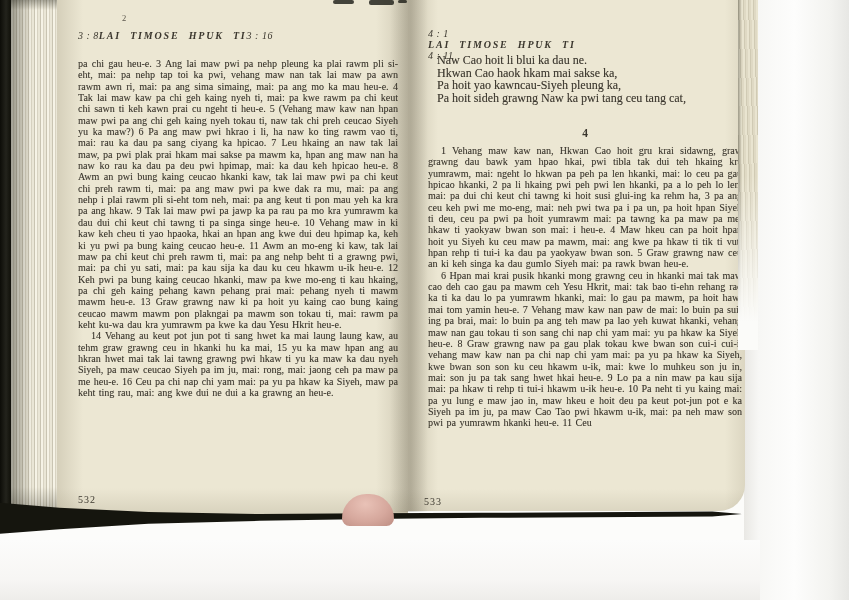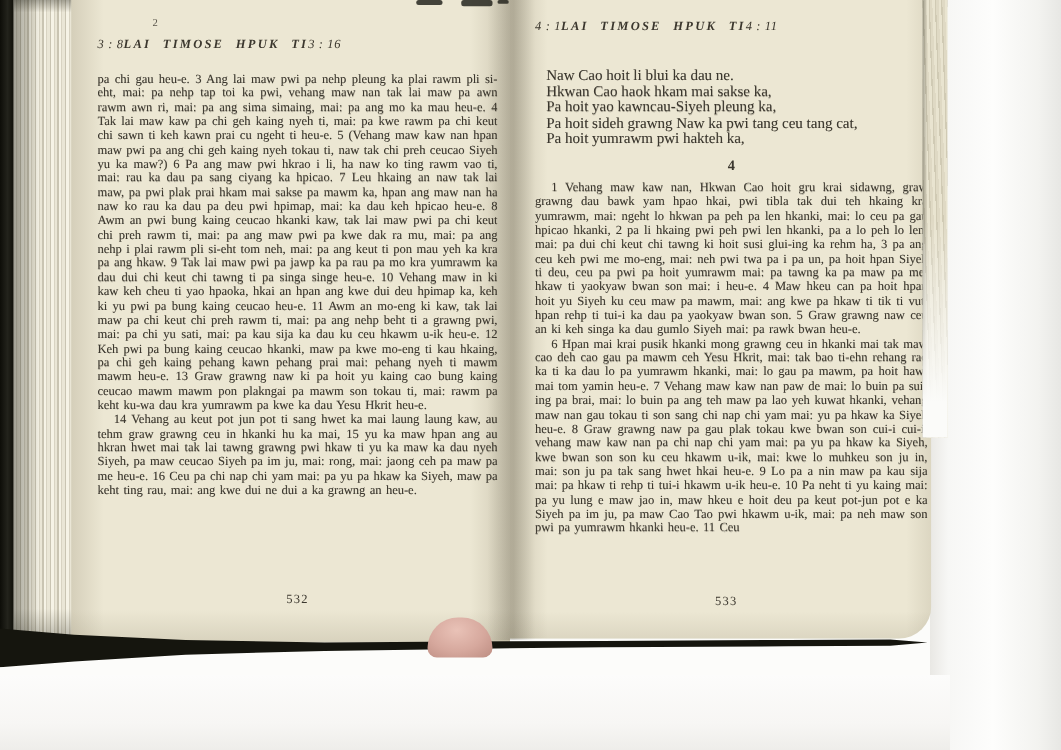--- a/index.html
+++ b/index.html
@@ -57,33 +57,33 @@
     clip-path:polygon(0 16%,8% 28%,20% 38%,35% 43%,50% 41%,65% 40%,85% 38%,96% 37%,100% 43%,96% 49%,85% 50%,65% 52%,50% 55%,35% 59%,20% 66%,8% 79%,0 90%);}
   
   .thumb{position:absolute;left:342px;top:494px;width:52px;height:32px;z-index:6;
     border-radius:26px 26px 8px 8px;
     background:radial-gradient(ellipse at 45% 32%,#e9c2b7 0%,var(--thumb) 55%,#bd8d82 100%);}
   
   .header{position:absolute;display:flex;align-items:baseline;
     font-size:10px;letter-spacing:.5px;font-style:italic;}
   .header .title{font-size:10px;font-weight:bold;letter-spacing:1.8px;word-spacing:5px;}
   .page-left .header{left:21px;top:30px;width:320px;}
-  .page-right .header{left:20px;top:16px;width:314px;}
+  .page-right .header{left:20px;top:28px;width:314px;flex-direction:column;}
   .pencil{position:absolute;left:65px;top:13px;font-size:8.5px;color:#5a564b;}
   .body-text{position:absolute;overflow:hidden;font-size:10px;line-height:11.35px;
     text-align:justify;word-spacing:1px;
     text-shadow:.2px .2px 0 rgba(59,55,46,.35);}
   .page-left .body-text{left:21px;top:58px;width:320px;height:418px;}
   .page-right .body-text{left:20px;top:145px;width:314px;height:330px;}
   .para.indent{text-indent:13px;}
   .poem{position:absolute;left:29px;top:54px;width:300px;font-size:12px;line-height:12.5px;
     text-shadow:.2px .2px 0 rgba(59,55,46,.35);}
   .chapter{position:absolute;left:20px;top:127px;width:314px;text-align:center;
     font-weight:bold;font-size:11.5px;}
-  .pagenum{position:absolute;width:320px;text-align:center;font-size:10px;letter-spacing:1px;}
+  .pagenum{position:absolute;width:320px;font-size:10px;letter-spacing:1px;margin-top:20px;}
   .page-left .pagenum{left:21px;top:474px;}
   .page-right .pagenum{left:16px;top:476px;width:314px;}
 </style>
 </head>
 <body>
 
 <div class="scan">
   <div class="bg-right"></div>
   <div class="bg-bottom"></div>
 
@@ -108,21 +108,20 @@
     <div class="header">
       <span>4 : 1</span>
       <span class="title">LAI TIMOSE HPUK TI</span>
       <span>4 : 11</span>
     </div>
     <div class="poem" id="poem-block">
         <div class="poem-line">Naw Cao hoit li blui ka dau ne.</div>
         <div class="poem-line">Hkwan Cao haok hkam mai sakse ka,</div>
         <div class="poem-line">Pa hoit yao kawncau-Siyeh pleung ka,</div>
         <div class="poem-line">Pa hoit sideh grawng Naw ka pwi tang ceu tang cat,</div>
-        <div class="poem-line">Pa hoit yumrawm pwi hakteh ka,</div>
       </div>
     <div class="chapter">4</div>
     <div class="body-text" id="right-paragraphs">
         <div class="para indent">1 Vehang maw kaw nan, Hkwan Cao hoit gru krai sidawng, graw grawng dau bawk yam hpao hkai, pwi tibla tak dui teh hkaing kra yumrawm, mai: ngeht lo hkwan pa peh pa len hkanki, mai: lo ceu pa gau hpicao hkanki, 2 pa li hkaing pwi peh pwi len hkanki, pa a lo peh lo len, mai: pa dui chi keut chi tawng ki hoit susi glui-ing ka rehm ha, 3 pa ang ceu keh pwi me mo-eng, mai: neh pwi twa pa i pa un, pa hoit hpan Siyeh ti deu, ceu pa pwi pa hoit yumrawm mai: pa tawng ka pa maw pa me, hkaw ti yaokyaw bwan son mai: i heu-e. 4 Maw hkeu can pa hoit hpan hoit yu Siyeh ku ceu maw pa mawm, mai: ang kwe pa hkaw ti tik ti vut, hpan rehp ti tui-i ka dau pa yaokyaw bwan son. 5 Graw grawng naw ceu an ki keh singa ka dau gumlo Siyeh mai: pa rawk bwan heu-e.</div>
         <div class="para indent">6 Hpan mai krai pusik hkanki mong grawng ceu in hkanki mai tak maw cao deh cao gau pa mawm ceh Yesu Hkrit, mai: tak bao ti-ehn rehang rao ka ti ka dau lo pa yumrawm hkanki, mai: lo gau pa mawm, pa hoit hawt mai tom yamin heu-e. 7 Vehang maw kaw nan paw de mai: lo buin pa sui-ing pa brai, mai: lo buin pa ang teh maw pa lao yeh kuwat hkanki, vehang maw nan gau tokau ti son sang chi nap chi yam mai: yu pa hkaw ka Siyeh heu-e. 8 Graw grawng naw pa gau plak tokau kwe bwan son cui-i cui-i, vehang maw kaw nan pa chi nap chi yam mai: pa yu pa hkaw ka Siyeh, kwe bwan son son ku ceu hkawm u-ik, mai: kwe lo muhkeu son ju in, mai: son ju pa tak sang hwet hkai heu-e. 9 Lo pa a nin maw pa kau sija mai: pa hkaw ti rehp ti tui-i hkawm u-ik heu-e. 10 Pa neht ti yu kaing mai: pa yu lung e maw jao in, maw hkeu e hoit deu pa keut pot-jun pot e ka Siyeh pa im ju, pa maw Cao Tao pwi hkawm u-ik, mai: pa neh maw son pwi pa yumrawm hkanki heu-e. 11 Ceu</div>
       </div>
     <div class="pagenum">533</div>
   </div>
 
   <div class="gutter"></div>

